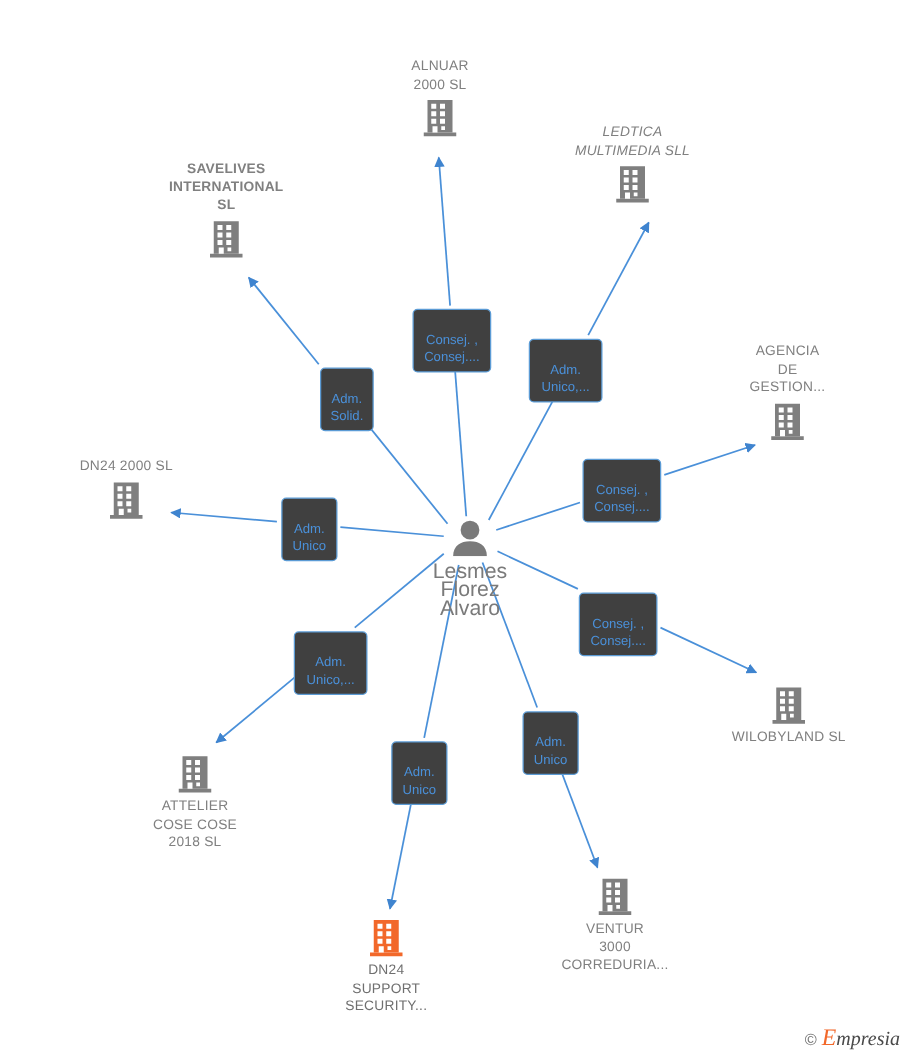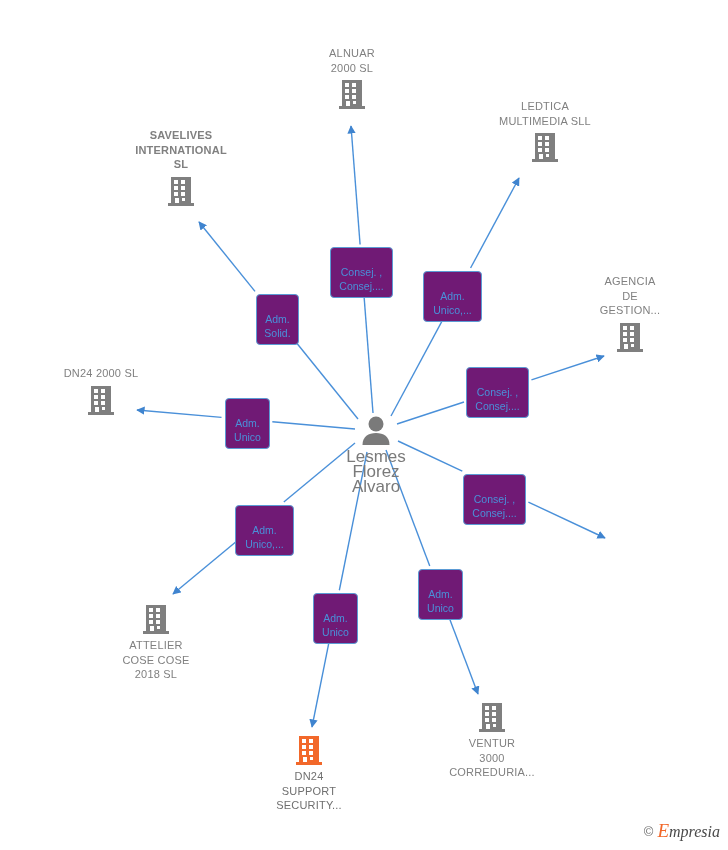--- a/index.html
+++ b/index.html
@@ -52,21 +52,21 @@
     text-align: center;
     font-size: 17px;
     color: #7a7a7a;
     line-height: 15px;
   }
   .person .caption { white-space: pre-line; display:block; margin-top: 2px; }
   .elabel {
     position: absolute;
     border: 1px solid #5b9bd5;
     border-radius: 4px;
-    background: #701a75;
+    background: #404040;
     color: #4a90d9;
     font-size: 10.5px;
     line-height: 14px;
     text-align: center;
     padding: 3px 6px 4px 6px;
     white-space: pre-line;
     box-sizing: border-box;
   }
   #watermark {
     position: absolute;
@@ -164,21 +164,21 @@
               <rect x="8" y="17" width="4" height="4"></rect>
               <rect x="15" y="17" width="4" height="4"></rect>
               <rect x="9" y="23" width="4" height="5"></rect>
               <rect x="16" y="23" width="3" height="3"></rect>
             </g>
       </g>
         </svg>
     </span>
   </div>
 
-  <div class="node above" style="left:545px; top:99px;">
+  <div class="node above" style="left:506px; top:99px;font-style:italic;">
     <span class="caption">LEDTICA
 MULTIMEDIA SLL</span>
     <span class="glyph">
       <svg width="30" height="32" viewBox="0 0 30 32">
           <g fill="#7f7f7f">
         <rect x="5" y="2" width="20" height="26"></rect>
             <rect x="2" y="28" width="26" height="3"></rect>
         <g fill="#ffffff">
               <rect x="8" y="5" width="4" height="4"></rect>
               <rect x="15" y="5" width="4" height="4"></rect>
@@ -233,20 +233,41 @@
               <rect x="8" y="17" width="4" height="4"></rect>
               <rect x="15" y="17" width="4" height="4"></rect>
               <rect x="9" y="23" width="4" height="5"></rect>
               <rect x="16" y="23" width="3" height="3"></rect>
             </g>
       </g>
         </svg>
     </span>
   </div>
 
+  <div class="node below" style="left:631px; top:548px;">
+    <span class="glyph">
+      <svg width="30" height="32" viewBox="0 0 30 32">
+          <g fill="#7f7f7f">
+        <rect x="5" y="2" width="20" height="26"></rect>
+            <rect x="2" y="28" width="26" height="3"></rect>
+        <g fill="#ffffff">
+              <rect x="8" y="5" width="4" height="4"></rect>
+              <rect x="15" y="5" width="4" height="4"></rect>
+              <rect x="8" y="11" width="4" height="4"></rect>
+              <rect x="15" y="11" width="4" height="4"></rect>
+              <rect x="8" y="17" width="4" height="4"></rect>
+              <rect x="15" y="17" width="4" height="4"></rect>
+              <rect x="9" y="23" width="4" height="5"></rect>
+              <rect x="16" y="23" width="3" height="3"></rect>
+            </g>
+      </g>
+        </svg>
+    </span>
+    <span class="caption">WILOBYLAND SL</span>
+  </div>
 
   <div class="node below" style="left:156px; top:603px;">
     <span class="glyph">
       <svg width="30" height="32" viewBox="0 0 30 32">
           <g fill="#7f7f7f">
         <rect x="5" y="2" width="20" height="26"></rect>
             <rect x="2" y="28" width="26" height="3"></rect>
         <g fill="#ffffff">
               <rect x="8" y="5" width="4" height="4"></rect>
               <rect x="15" y="5" width="4" height="4"></rect>

